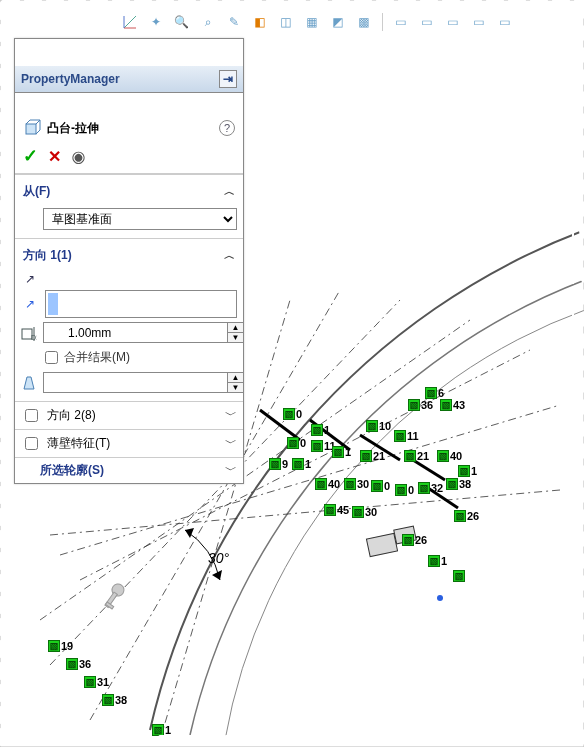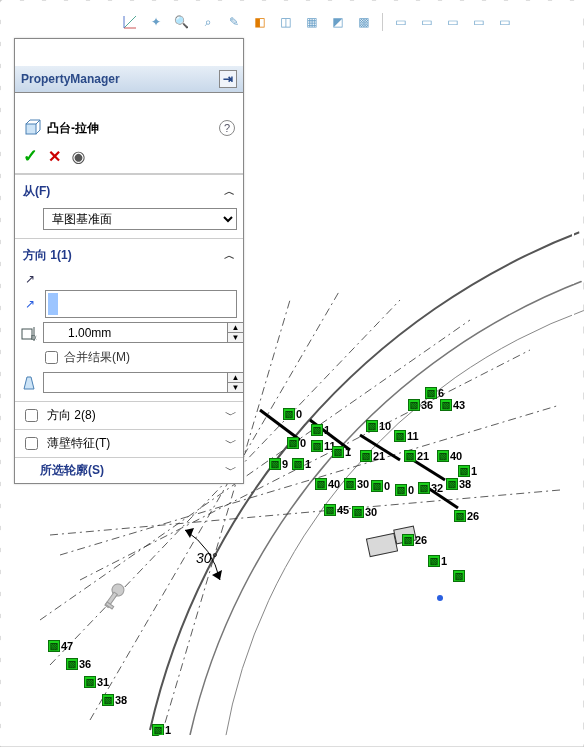--- a/index.html
+++ b/index.html
@@ -295,40 +295,40 @@
     <div class="dim-marker" style="left: 428px; top: 555px;">
       <span class="sq">▧</span>
       <span>1</span>
     </div>
     <div class="dim-marker" style="left: 453px; top: 570px;">
       <span class="sq">▧</span>
       <span></span>
     </div>
     <div class="dim-marker" style="left: 48px; top: 640px;">
       <span class="sq">▧</span>
-      <span>47</span>
+      <span>19</span>
     </div>
     <div class="dim-marker" style="left: 66px; top: 658px;">
       <span class="sq">▧</span>
       <span>36</span>
     </div>
     <div class="dim-marker" style="left: 84px; top: 676px;">
       <span class="sq">▧</span>
       <span>31</span>
     </div>
     <div class="dim-marker" style="left: 102px; top: 694px;">
       <span class="sq">▧</span>
       <span>38</span>
     </div>
     <div class="dim-marker" style="left: 152px; top: 724px;">
       <span class="sq">▧</span>
       <span>1</span>
     </div>
   </div>
-<div class="angle-label" style="left:196px;top:550px">30°</div>
+<div class="angle-label" style="left:208px;top:550px">30°</div>
 
 <div class="toolbar">
   <div class="tbtn">
       <svg width="16" height="16">
         <line x1="2" y1="14" x2="14" y2="2" stroke="#5a9"></line>
         <line x1="2" y1="14" x2="14" y2="14" stroke="#c55"></line>
         <line x1="2" y1="14" x2="2" y2="2" stroke="#57c"></line>
       </svg>
     </div>
   <div class="tbtn">✦</div>

